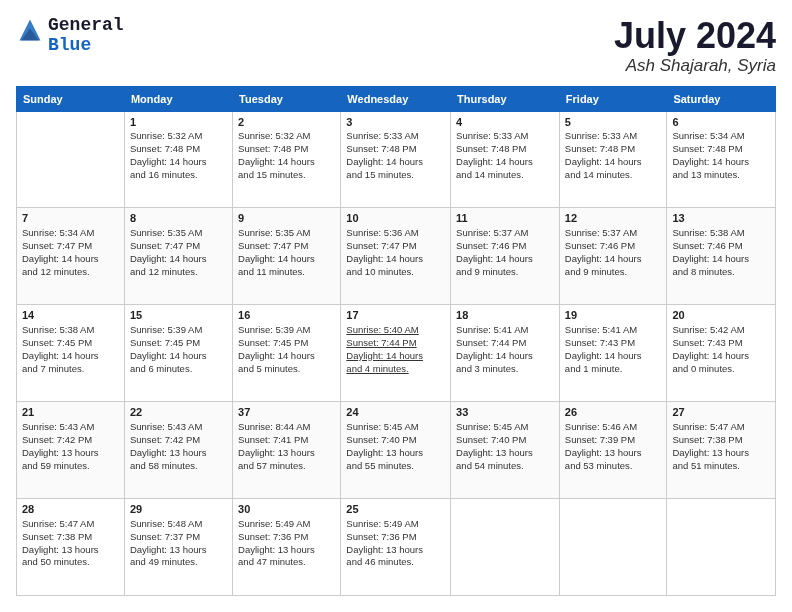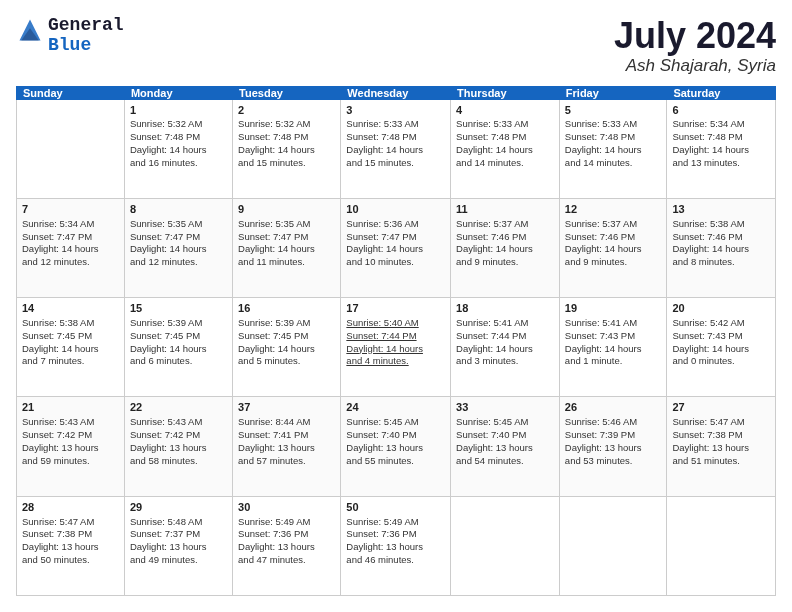--- a/index.html
+++ b/index.html
@@ -60,21 +60,21 @@
     .calendar {
       flex: 1;
       border-collapse: collapse;
       width: 100%;
       font-size: 10px;
     }
     .calendar th {
       background: #1565c0;
       color: #fff;
       text-align: left;
-      padding: 0 6px;
+      padding: 6px 6px;
       font-size: 11px;
       font-weight: bold;
       border: 1px solid #1565c0;
     }
     .calendar td {
       border: 1px solid #ccc;
       vertical-align: top;
       padding: 3px 5px;
       width: 113px;
       height: 80px;
@@ -352,21 +352,21 @@
 and 49 minutes.</div>
           </td>
           <td>
             <div class="day-num">30</div>
             <div class="day-info" style="white-space: pre-line;">Sunrise: 5:49 AM
 Sunset: 7:36 PM
 Daylight: 13 hours
 and 47 minutes.</div>
           </td>
           <td>
-            <div class="day-num">50</div>
+            <div class="day-num">25</div>
             <div class="day-info" style="white-space: pre-line;">Sunrise: 5:49 AM
 Sunset: 7:36 PM
 Daylight: 13 hours
 and 46 minutes.</div>
           </td>
           <td class="empty"></td>
           <td class="empty"></td>
           <td class="empty"></td>
         </tr>
       </tbody>

